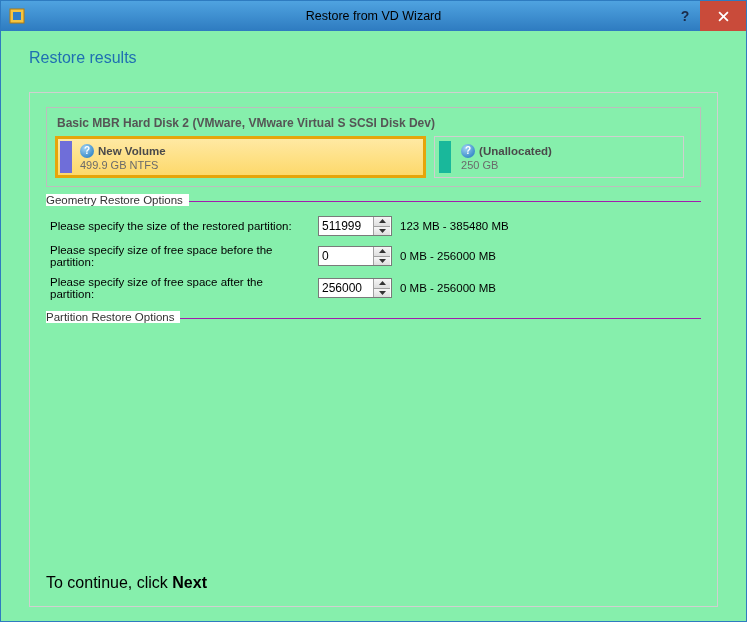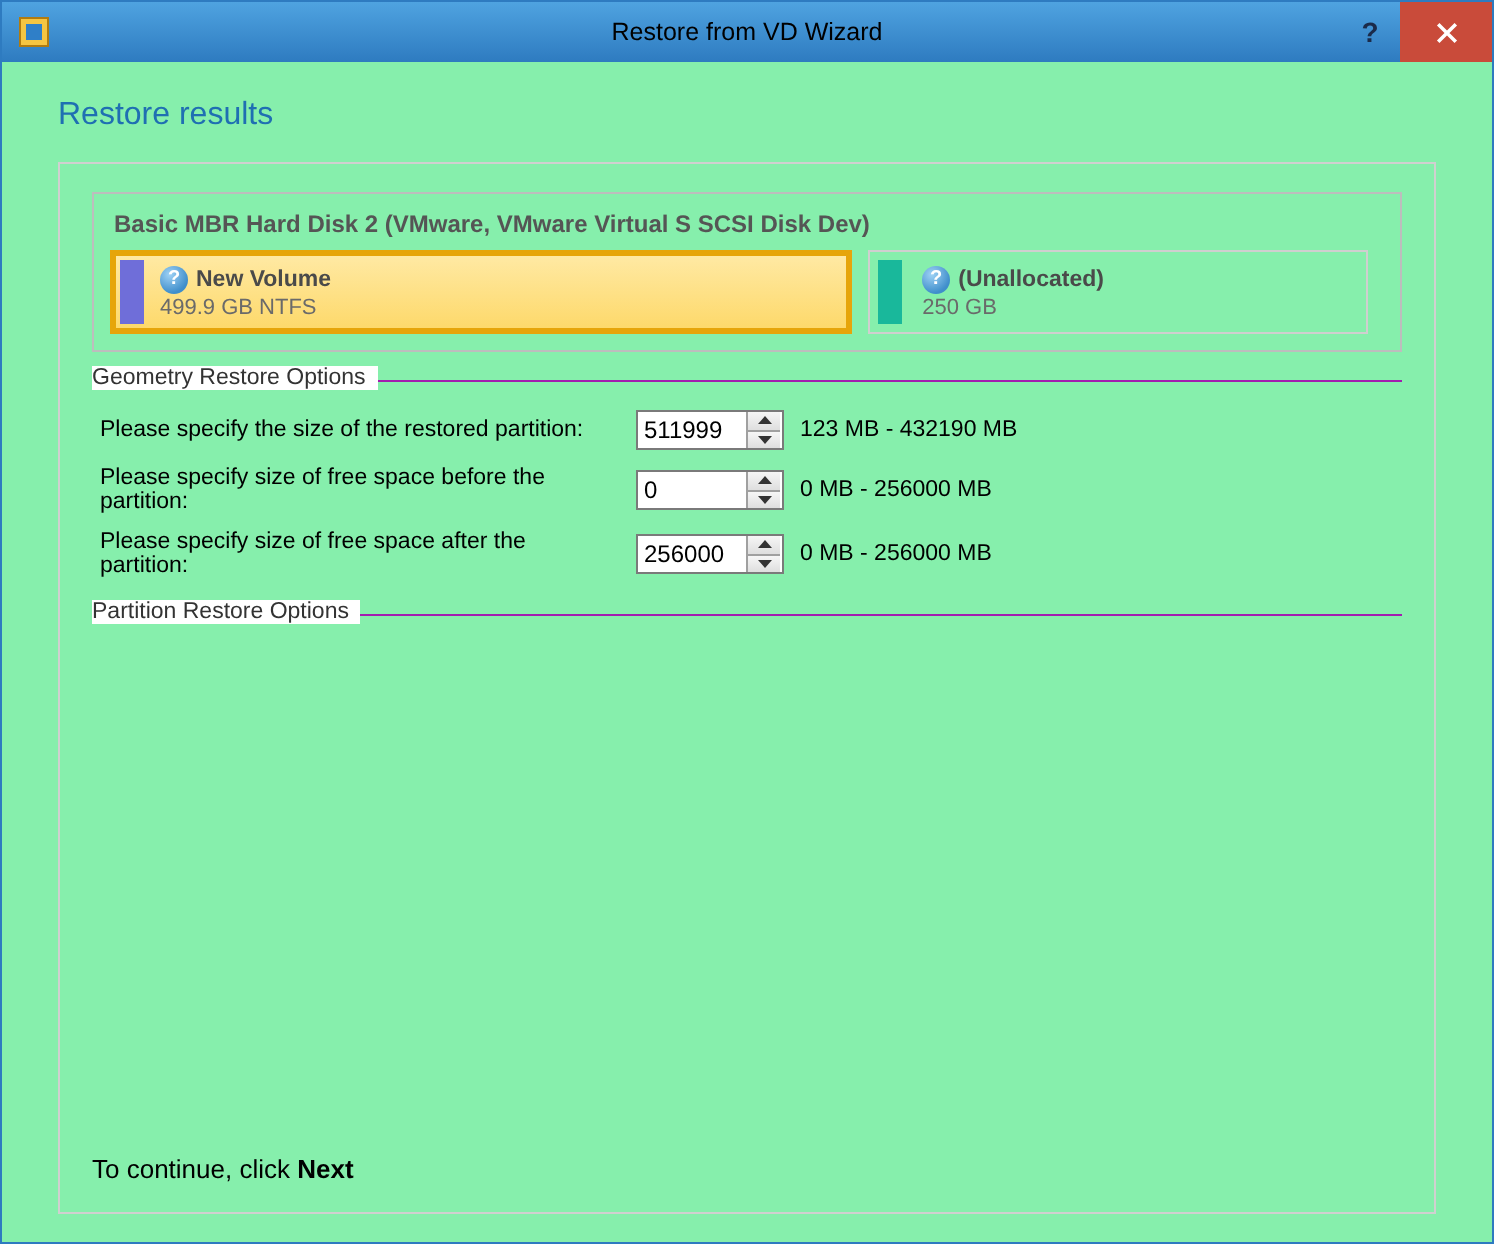--- a/index.html
+++ b/index.html
@@ -65,21 +65,21 @@
     flex: 1;
     display: flex;
     flex-direction: column;
     padding: 18px 28px 14px 28px;
     box-sizing: border-box;
   }
 
   .page-title {
     color: #1f6fb2;
     font-size: 16px;
-    margin-bottom: 14px;
+    margin-bottom: 25px;
   }
 
   .content-frame {
     border: 1px solid #d0d0d0;
     flex: 1;
     padding: 14px 16px 12px 16px;
     display: flex;
     flex-direction: column;
     box-sizing: border-box;
   }
@@ -200,21 +200,21 @@
   }
   .spin-btns div:first-child { border-bottom: 1px solid #a0a0a0; }
   .spin-btns svg { width: 7px; height: 4px; }
   .range { font-size: 11.5px; color: #000; }
 
   .group.prestore {
     margin-top: 16px;
   }
   .continue {
     margin-top: auto;
-    font-size: 13px;
+    font-size: 16px;
     color: #000;
     padding: 4px 0 2px 0;
   }
   .continue b { font-weight: bold; }
 
   .footer {
     display: flex;
     justify-content: flex-end;
     gap: 8px;
     padding: 10px 18px 14px 0;
@@ -301,21 +301,21 @@
                     <path d="M0 4 L3.5 0 L7 4 Z" fill="#333"></path>
                   </svg>
                 </div>
               <div>
                   <svg viewBox="0 0 7 4">
                     <path d="M0 0 L3.5 4 L7 0 Z" fill="#333"></path>
                   </svg>
                 </div>
             </div>
           </div>
-          <div class="range">123 MB - 432190 MB</div>
+          <div class="range">123 MB - 385480 MB</div>
 
           <label>Please specify size of free space before the partition:</label>
           <div class="spinner">
             <input type="text" value="0" style="">
             <div class="spin-btns">
               <div>
                   <svg viewBox="0 0 7 4">
                     <path d="M0 4 L3.5 0 L7 4 Z" fill="#333"></path>
                   </svg>
                 </div>

